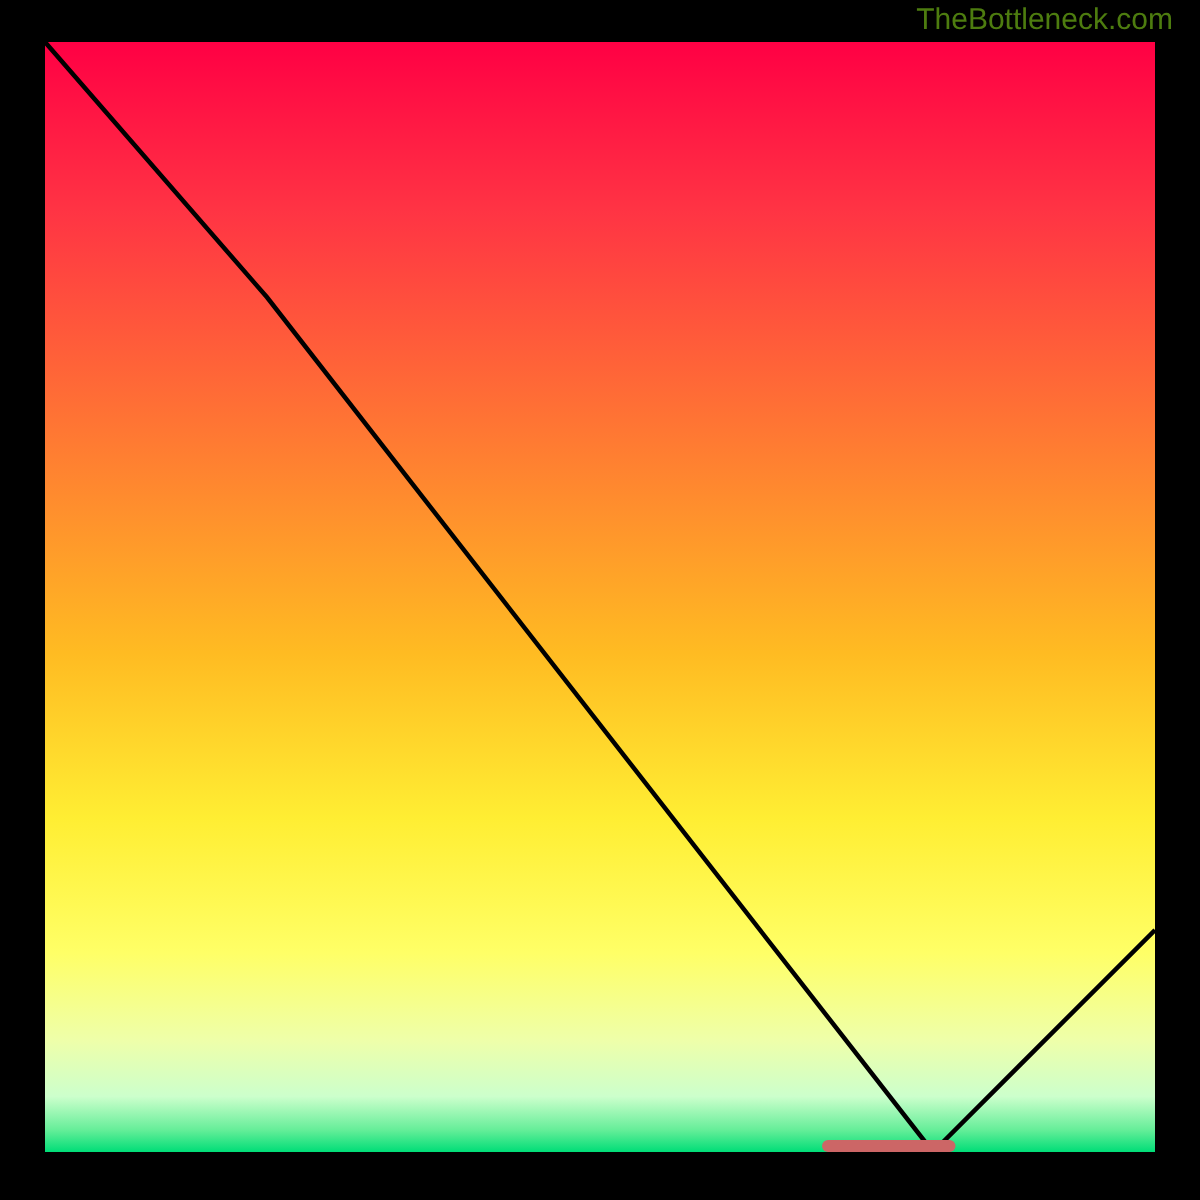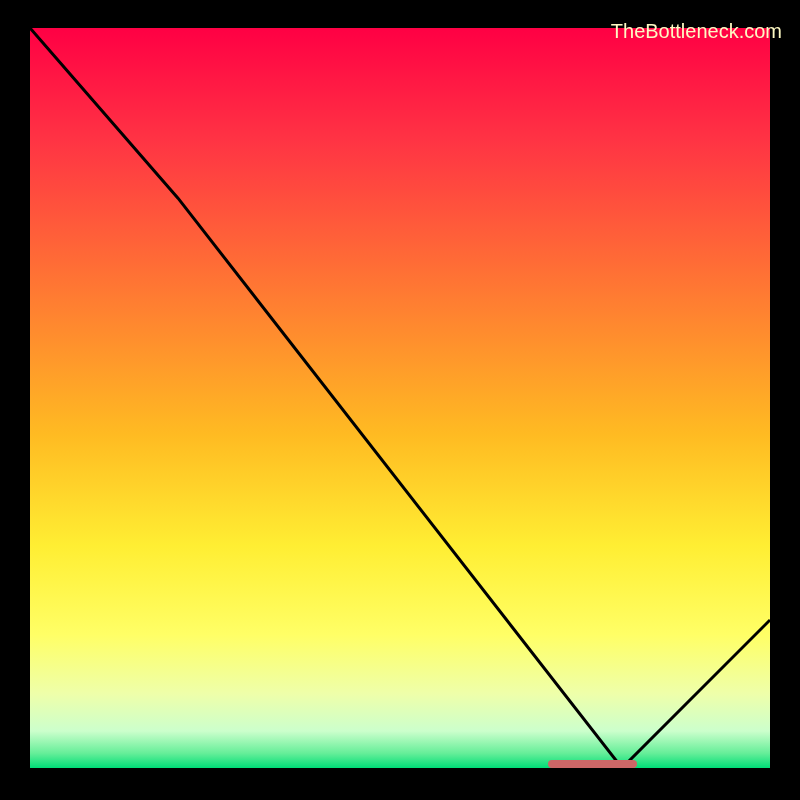--- a/index.html
+++ b/index.html
@@ -9,23 +9,23 @@
     }
     body {
       width: 800px;
       height: 800px;
       background: #000;
       position: relative;
       font-family: Arial, sans-serif;
     }
     .watermark {
       position: absolute;
-      top: 20px;
+      top: 2px;
       right: 18px;
-      color: #fef9c3;
+      color: #4d7c0f;
       font-size: 20px;
       font-weight: normal;
       z-index: 10;
     }
     .chart-area {
       position: absolute;
       top: 28px;
       left: 30px;
       width: 740px;
       height: 740px;

